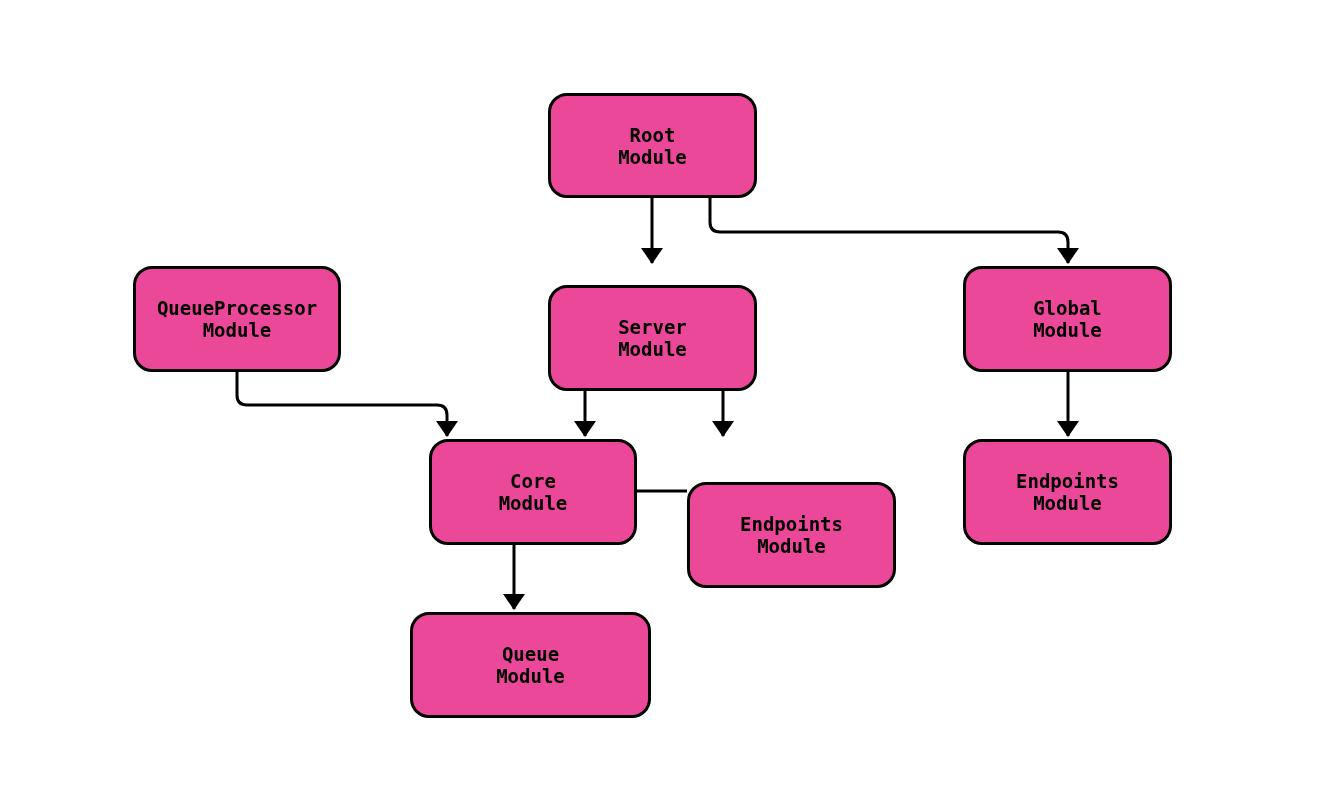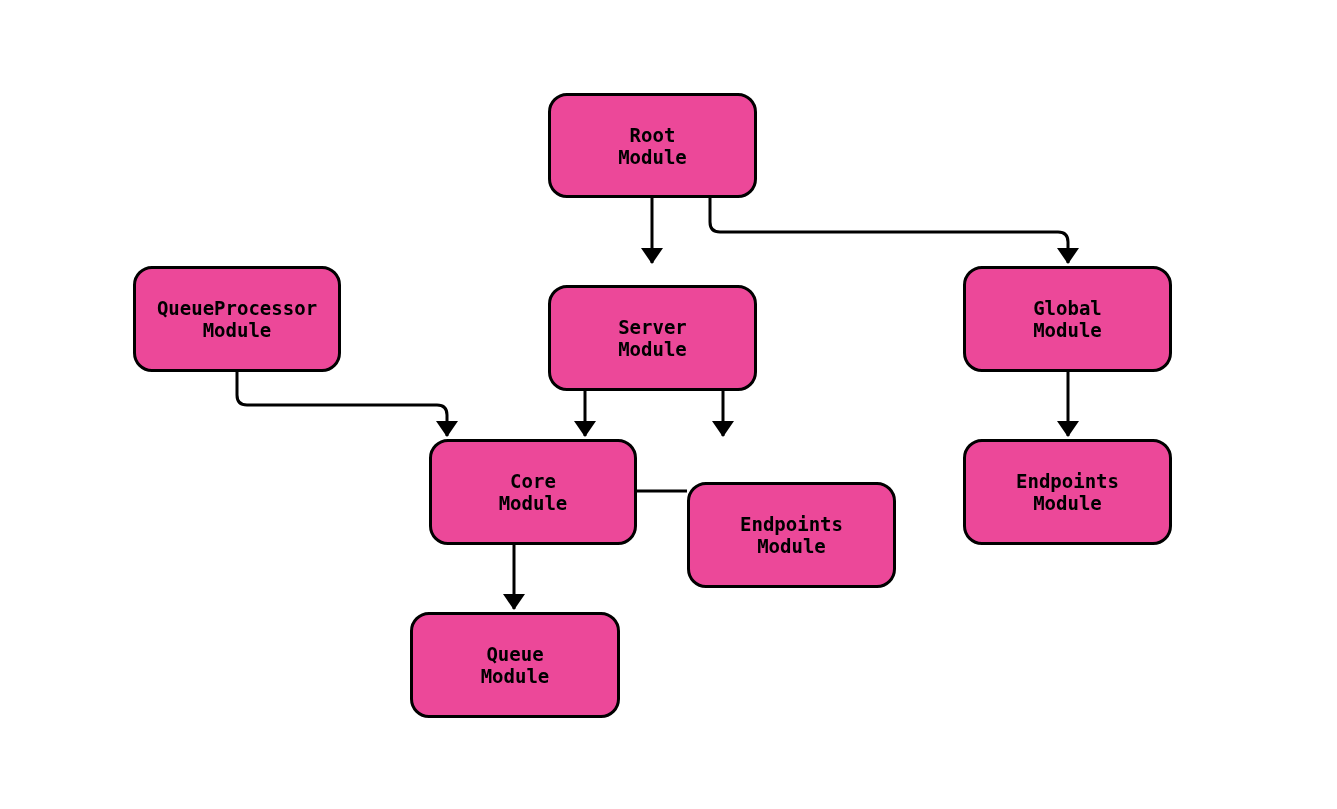--- a/index.html
+++ b/index.html
@@ -51,21 +51,21 @@
     white-space: pre-line;
   }
   
   .n-root        { left: 548px; top:  93px; height: 105px; }
   .n-server      { left: 548px; top: 266px; margin-top: 19px; }
   .n-queueproc   { left: 133px; top: 266px; width: 208px; }
   .n-global      { left: 963px; top: 266px; }
   .n-core        { left: 410px; top: 439px; width: 208px; margin-left: 19px; }
   .n-endpoints   { left: 687px; top: 454px; margin-top: 28px; }
   .n-repository  { left: 963px; top: 439px; }
-  .n-queue       { left: 410px; top: 612px; width: 210px; }
+  .n-queue       { left: 410px; top: 612px; width: 241px; }
 </style>
 </head>
 <body>
 
 <div class="canvas">
 
   <svg class="edge-layer" width="1337" height="809" viewBox="0 0 1337 809" xmlns="http://www.w3.org/2000/svg">
     <defs>
       <marker id="arrowhead" markerUnits="userSpaceOnUse" markerWidth="16" markerHeight="22" refX="15" refY="11" orient="auto">
         <path d="M0,0 L16,11 L0,22 Z" fill="#000000"></path>

